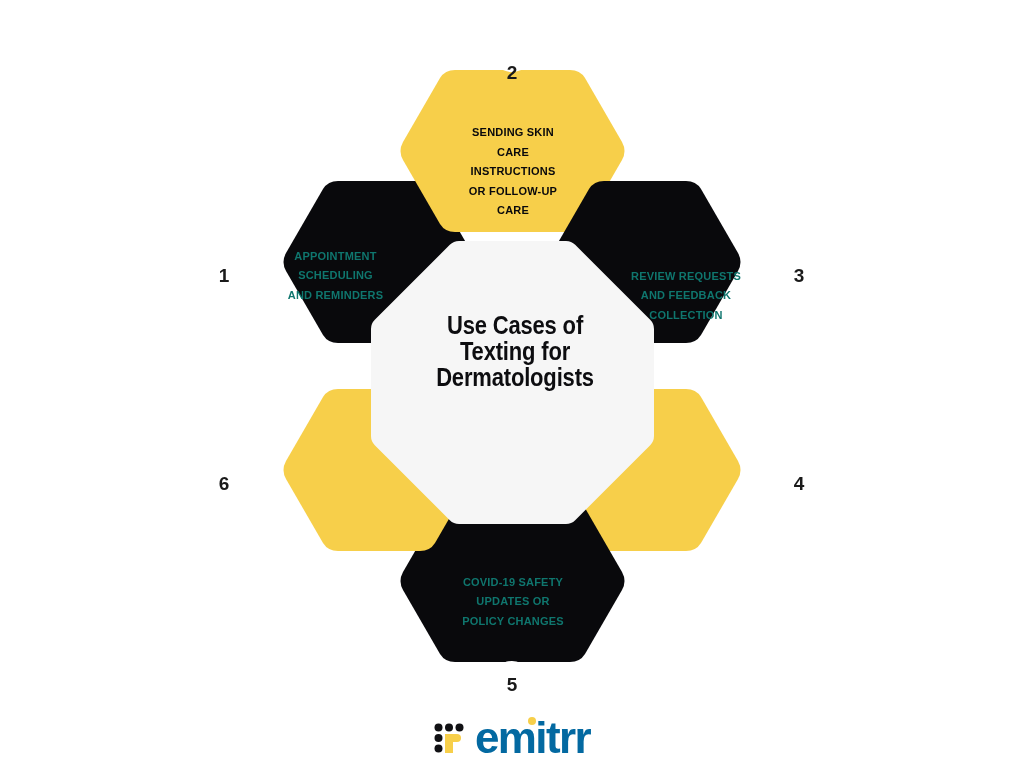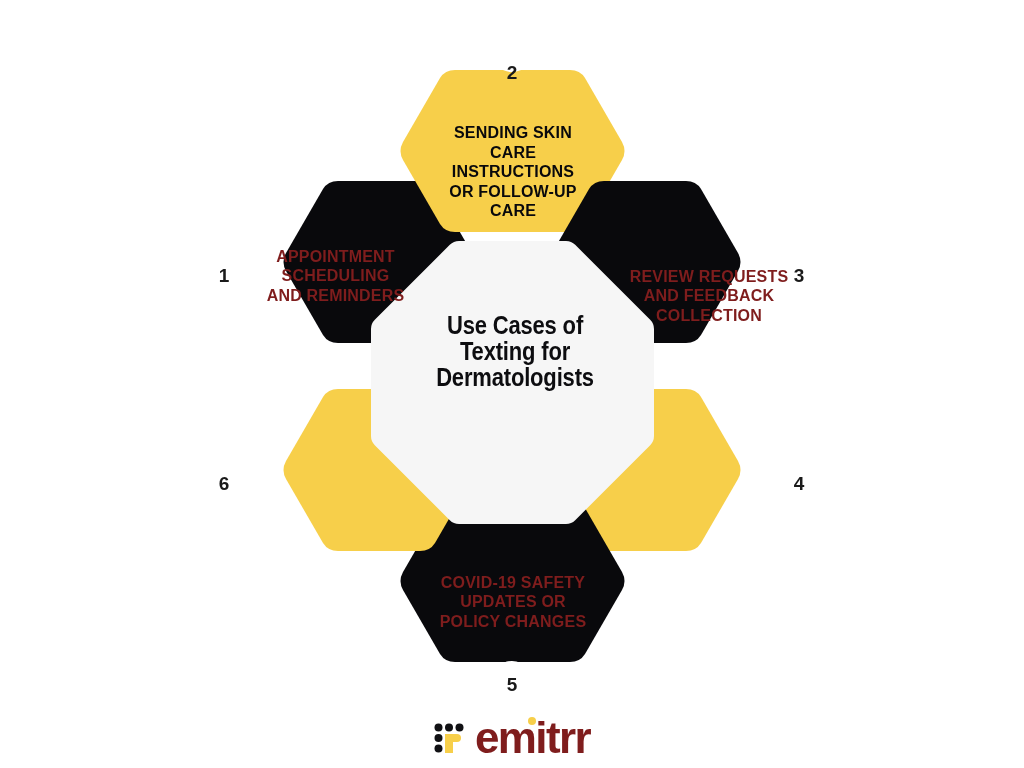--- a/index.html
+++ b/index.html
@@ -22,30 +22,30 @@
     position: absolute;
     left: 0;
     top: 0;
     width: 1024px;
     height: 768px;
   }
   .node-text {
     position: absolute;
     text-align: center;
     font-weight: bold;
-    font-size: 16px;
+    font-size: 11px;
     line-height: 19.5px;
     letter-spacing: 0.2px;
     text-transform: uppercase;
     pointer-events: none;
     display: flex;
     align-items: center;
     justify-content: center;
   }
-  .node-text.light { color: #7f1d1d; }
+  .node-text.light { color: #0f766e; }
   .node-text.dark  { color: #09090c; }
 
   .node-number {
     position: absolute;
     font-weight: bold;
     font-size: 19px;
     color: #1a1a1a;
     text-align: center;
     width: 30px;
     line-height: 30px;
@@ -76,21 +76,21 @@
     align-items: center;
     justify-content: center;
     gap: 11px;
   }
   #brand-mark {
     display: block;
   }
   #brand-word {
     font-size: 44px;
     font-weight: bold;
-    color: #7f1d1d;
+    color: #0369a1;
     letter-spacing: -1.6px;
     line-height: 44px;
     position: relative;
   }
   #brand-word .tittle {
     position: absolute;
     width: 8px;
     height: 8px;
     border-radius: 50%;
     background: #f7cf4a;
@@ -170,21 +170,21 @@
   <div class="node-text dark" style="left:443px; top:120px; width:140px; height:104px;">
     <span>
       <span>SENDING SKIN</span><br>
       <span>CARE</span><br>
       <span>INSTRUCTIONS</span><br>
       <span>OR FOLLOW-UP</span><br>
       <span>CARE</span>
     </span>
   </div>
 
-  <div class="node-text light" style="left:620px; top:252px; width:178px; height:88px;">
+  <div class="node-text light" style="left:597px; top:252px; width:178px; height:88px;">
     <span>
       <span>REVIEW REQUESTS</span><br>
       <span>AND FEEDBACK</span><br>
       <span>COLLECTION</span>
     </span>
   </div>
 
 
   <div class="node-text light" style="left:427px; top:558px; width:172px; height:88px;text-align:center;">
     <span>

